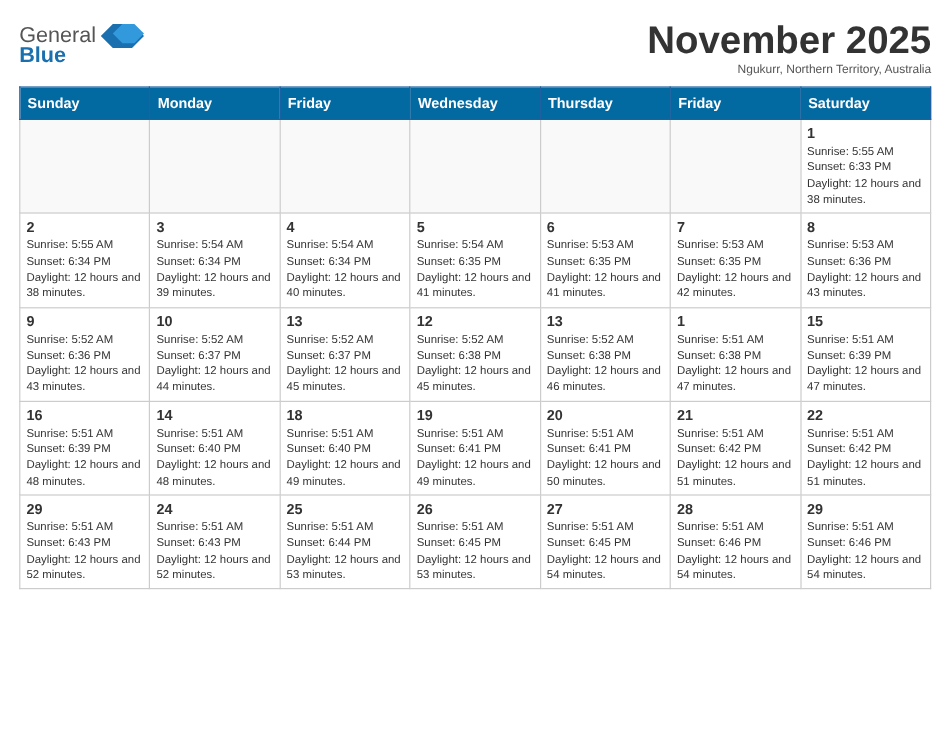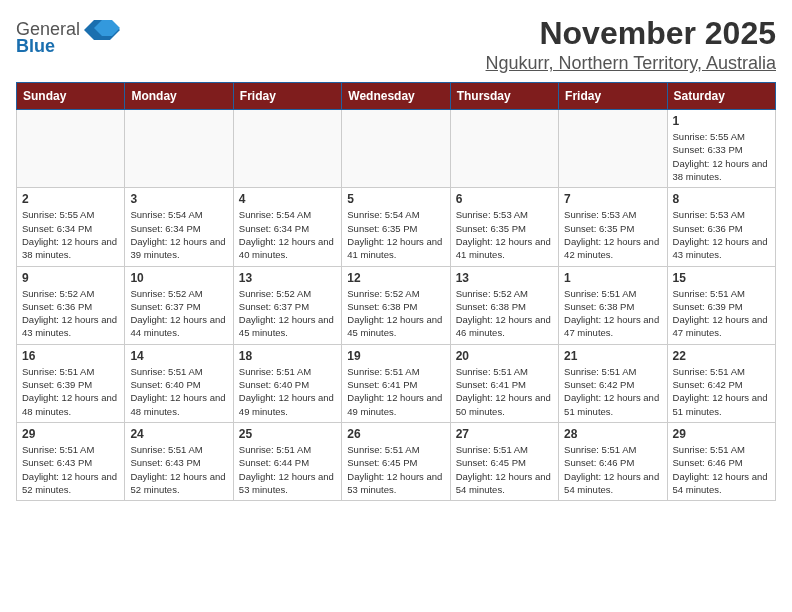--- a/index.html
+++ b/index.html
@@ -24,32 +24,31 @@
     .title-area {
       text-align: right;
     }
     .month-title {
       font-size: 32px;
       font-weight: bold;
       color: #333;
       line-height: 1.1;
     }
     .location-title {
-      font-size: 18px;
+      font-size: 10px;
       color: #555;
       margin-top: 2px;
-      text-decoration: underline;
     }
     .calendar {
       width: 100%;
       border-collapse: collapse;
       border: 1px solid #ccc;
     }
     .calendar th {
-      background-color: #7f1d1d;
+      background-color: #0369a1;
       color: #fff;
       font-size: 12px;
       font-weight: bold;
       text-align: left;
       padding: 6px 6px;
       border: 1px solid #2060a0;
     }
     .calendar td {
       width: calc(100% / 7);
       vertical-align: top;

